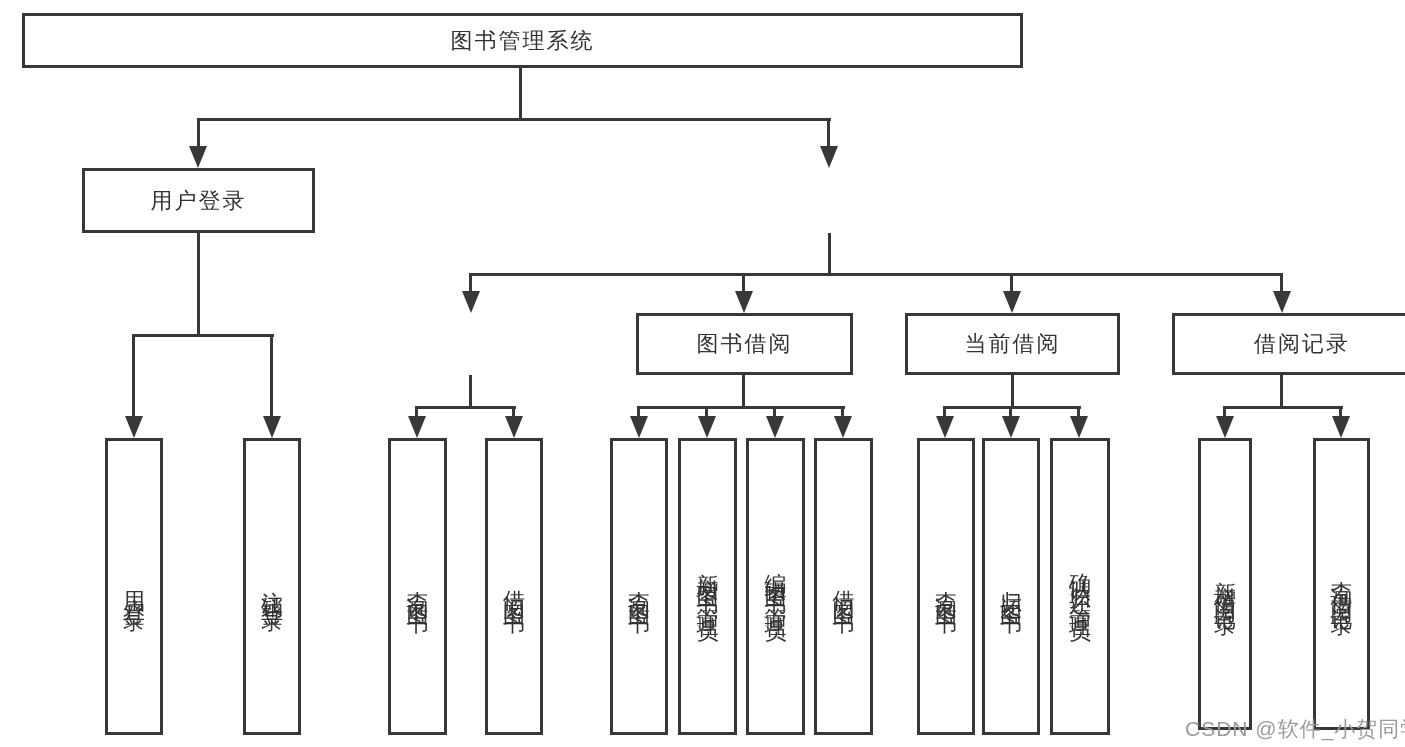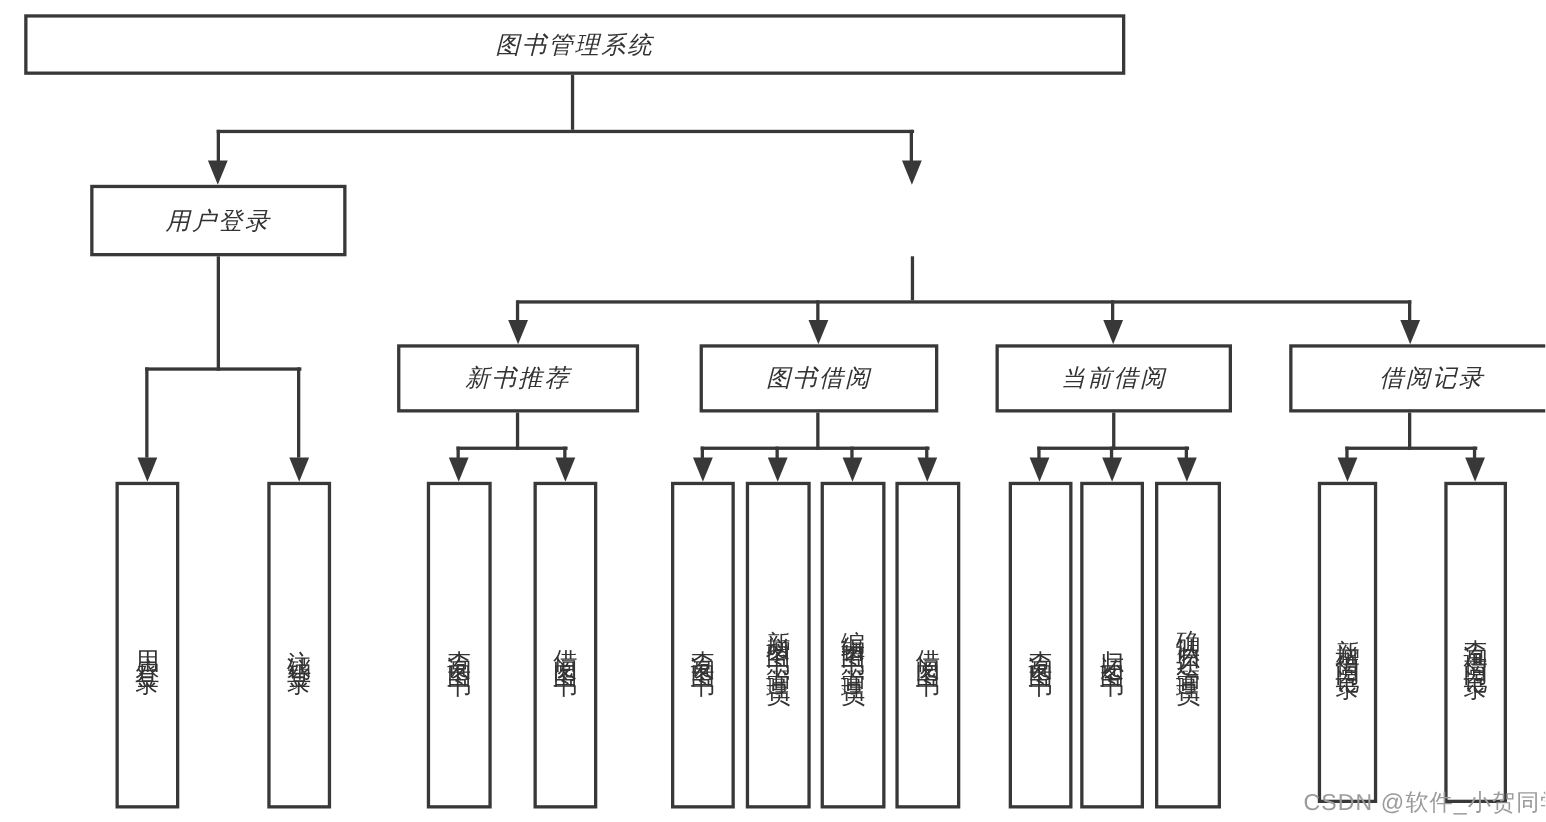--- a/index.html
+++ b/index.html
@@ -19,21 +19,20 @@
     box-sizing: border-box;
     display: flex;
     align-items: center;
     justify-content: center;
   }
   .hlabel {
     font-size: 22px;
     letter-spacing: 2px;
     white-space: nowrap;
     color: #333333;
-    font-style: italic;
   }
   .vlabel {
     writing-mode: vertical-rl;
     text-orientation: mixed;
     font-size: 22px;
     line-height: 1;
     letter-spacing: 7px;
     color: #333333;
   }
   .vl { position: absolute; width: 3px; background: #383838; }
@@ -86,23 +85,20 @@
   <div class="hl" style="left:470px;top:273px;width:813px"></div>
   <div class="vl" style="left:469px;top:273px;height:18px"></div>
   <span class="arr" style="left:462px;top:291px"></span>
   <div class="vl" style="left:742px;top:273px;height:18px"></div>
   <span class="arr" style="left:735px;top:291px"></span>
   <div class="vl" style="left:1010px;top:273px;height:18px"></div>
   <span class="arr" style="left:1003px;top:291px"></span>
   <div class="vl" style="left:1280px;top:273px;height:18px"></div>
   <span class="arr" style="left:1273px;top:291px"></span>
 
-  <div class="box" style="left:361px;top:313px;width:220px;height:62px">
-    <span class="hlabel">新书推荐</span>
-  </div>
   <div class="box" style="left:905px;top:313px;width:215px;height:62px">
     <span class="hlabel">当前借阅</span>
   </div>
   <div class="box" style="left:636px;top:313px;width:217px;height:62px">
     <span class="hlabel">图书借阅</span>
   </div>
   <div class="box" style="left:1172px;top:313px;width:260px;height:62px">
     <span class="hlabel">借阅记录</span>
   </div>
 

